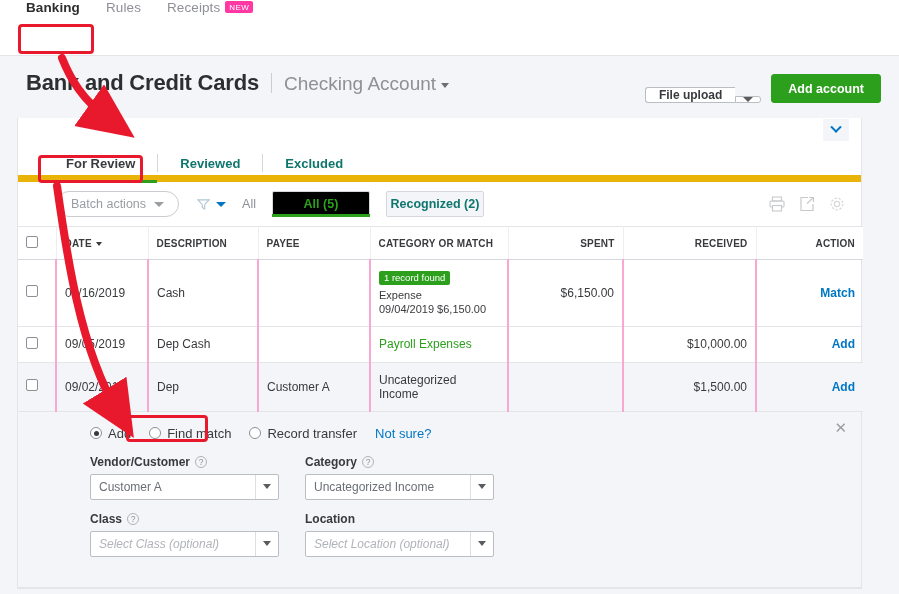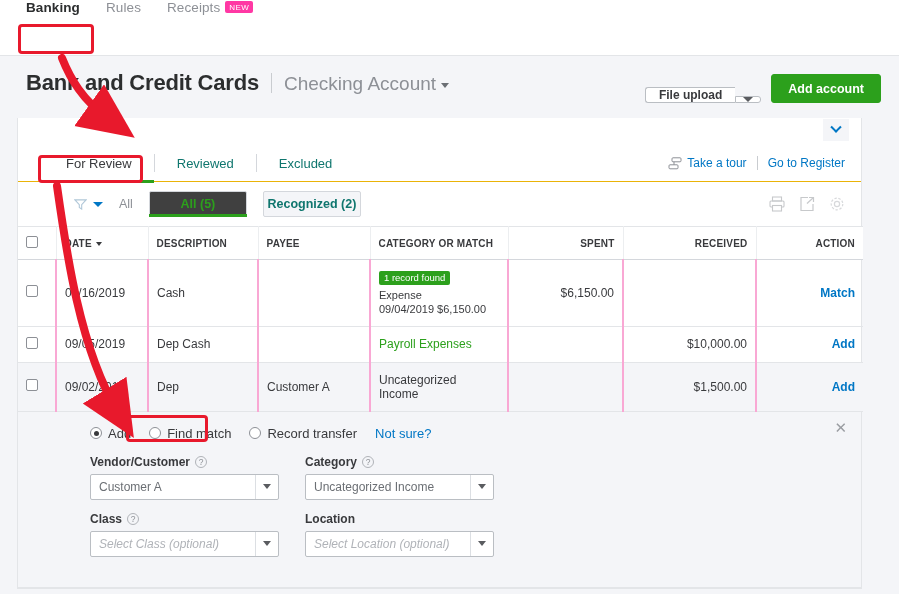--- a/index.html
+++ b/index.html
@@ -66,21 +66,21 @@
   .collapse-btn {
     position: absolute; right: 12px; top: 1px; width: 26px; height: 22px;
     background: #f4f5f8; display: flex; align-items: center; justify-content: center;
   }
   .chev-dn {
     width: 8px; height: 8px; border-right: 2.2px solid #0077c5; border-bottom: 2.2px solid #0077c5;
     transform: rotate(45deg) translate(-2px,-2px);
   }
 
   
-  .subtabs { position: relative; height: 38px; border-bottom: 1px solid #eab308; }
+  .subtabs { position: relative; height: 38px; border-bottom: 7px solid #eab308; font-weight: bold; }
   .subtab-row { display: flex; align-items: center; height: 38px; padding-left: 26px; }
   .subtab {
     font-size: 13px; color: #0f766e; padding: 0 22px; height: 38px; display: flex; align-items: center;
     position: relative;
   }
   .subtab.active { color: #393a3d; }
   .subtab.active::after {
     content: ""; position: absolute; left: 0; right: 0; bottom: -1px; height: 3px; background: #2ca01c;
   }
   .subtab-sep { width: 1px; height: 18px; background: #d4d7dc; }
@@ -99,21 +99,21 @@
   }
   .funnel { width: 13px; height: 11px; margin-left: 18px; }
   .funnel-caret { width:0;height:0;border-left:5px solid transparent;border-right:5px solid transparent;
     border-top:5px solid #0077c5; margin-left: 6px; }
   .tb-all { font-size: 12.5px; color: #8d9096; margin-left: 16px; }
   .pillbtn {
     margin-left: 16px; height: 26px; min-width: 98px; border: 1px solid #d4d7dc; background: #f4f5f8;
     display: flex; align-items: center; justify-content: center; font-size: 12.5px; font-weight: bold;
     color: #0f766e; border-radius: 2px; position: relative;
   }
-  .pillbtn.sel { background: #404040; color: #2ca01c; }
+  .pillbtn.sel { background: #000000; color: #2ca01c; }
   .pillbtn.sel::after {
     content:""; position:absolute; left:-1px; right:-1px; bottom:-1px; height:3px; background:#2ca01c;
   }
   .tb-icons { position: absolute; right: 16px; display: flex; align-items: center; gap: 14px; }
   .tb-icon { width: 16px; height: 16px; opacity: .55; }
 
   
   table { width: 100%; border-collapse: collapse; table-layout: fixed; }
   thead th {
     font-size: 10px; font-weight: bold; color: #393a3d; letter-spacing: .2px;
@@ -233,35 +233,27 @@
         </div>
         <span class="subtab-sep"></span>
         <div class="subtab">
           <span>Reviewed</span>
         </div>
         <span class="subtab-sep"></span>
         <div class="subtab">
           <span>Excluded</span>
         </div>
       </div>
-      <div class="subtabs-right">
-        <span class="tour-link">
-          <svg width="14" height="13" viewBox="0 0 14 13">
-            <rect x="4" y="0.8" width="9" height="4" rx="1" fill="none" stroke="#8d9096" stroke-width="1"></rect>
-            <rect x="1" y="7.8" width="9" height="4" rx="1" fill="none" stroke="#8d9096" stroke-width="1"></rect>
-            <path d="M6 4.8 L6 7.8" stroke="#8d9096" stroke-width="1"></path>
-          </svg>
-          <span>Take a tour</span>
-        </span>
-        <span class="vsep"></span>
-        <span>Go to Register</span>
-      </div>
     </div>
 
     <div class="toolbar">
+      <div class="batch-actions">
+        <span>Batch actions</span>
+        <span class="caret-dn" style="border-top-color:#9a9da2"></span>
+      </div>
 
       <span style="display:flex;align-items:center">
         <svg class="funnel" viewBox="0 0 14 12">
           <path d="M1 1 L13 1 L8.3 6.2 L8.3 11 L5.7 9.2 L5.7 6.2 Z" fill="none" stroke="#b0c7d8" stroke-width="1.2"></path>
         </svg>
         <span class="funnel-caret"></span>
       </span>
 
       <span class="tb-all">All</span>
 

